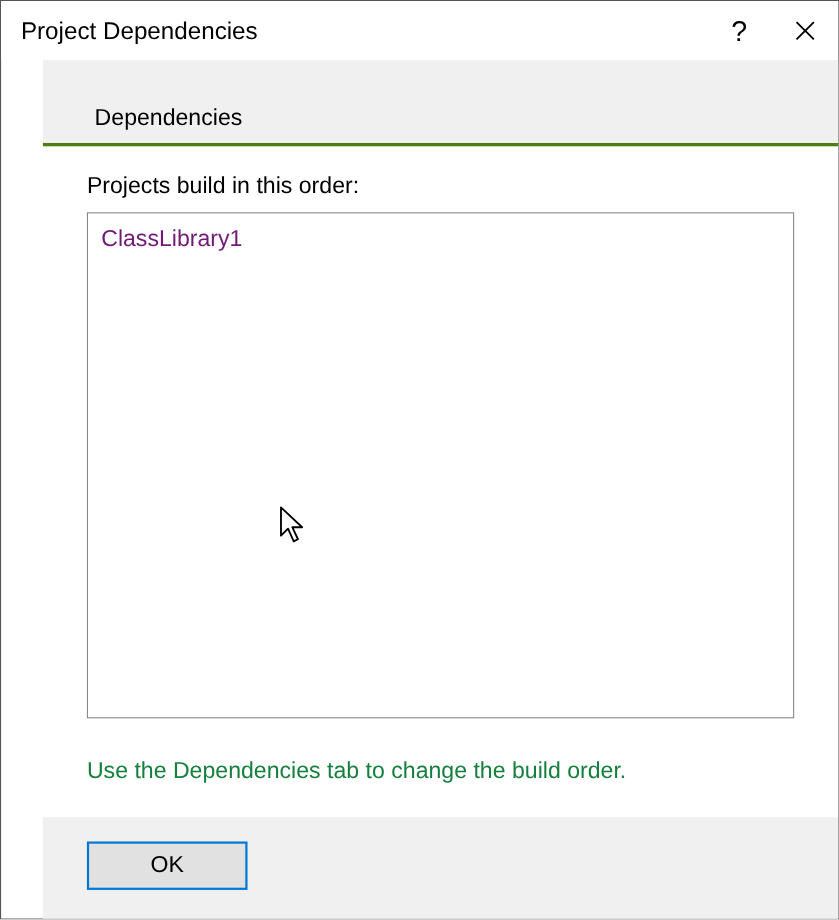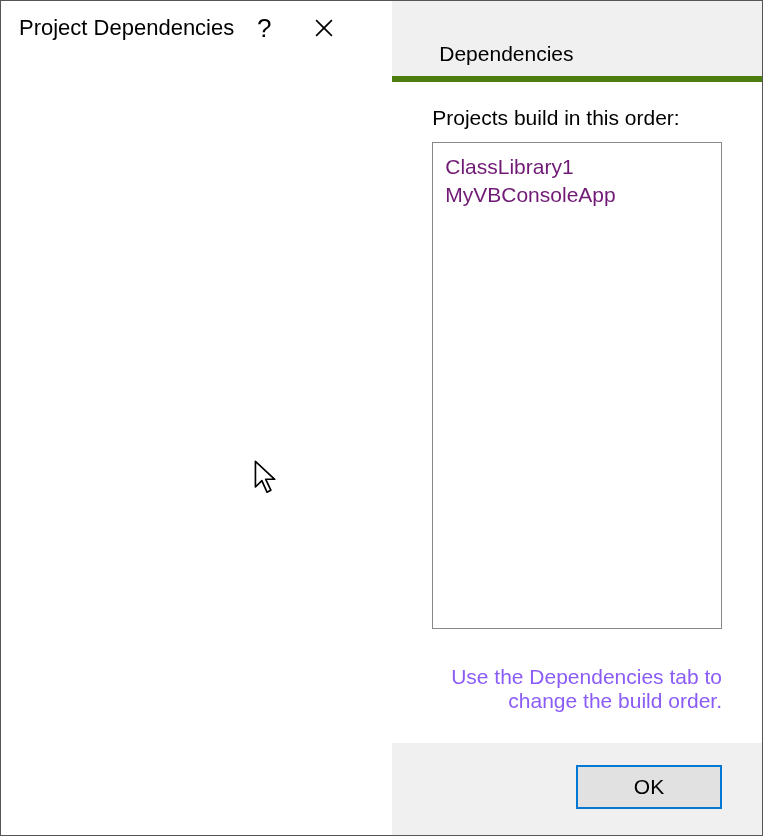--- a/index.html
+++ b/index.html
@@ -13,21 +13,21 @@
       width: 763px;
       height: 836px;
       overflow: hidden;
     }
     .window {
       width: 763px;
       height: 836px;
       border: 1px solid #555;
       background: #fff;
       display: flex;
-      flex-direction: row;
+      flex-direction: column;
     }
     .titlebar {
       display: flex;
       align-items: center;
       height: 54px;
       padding-left: 18px;
       background: #fff;
     }
     .titlebar-title {
       font-size: 22px;
@@ -79,21 +79,21 @@
     .tab.active {
       background: #fff;
       border: 1px solid #bbb;
       border-bottom: 1px solid #fff;
       margin-bottom: -1px;
       z-index: 3;
     }
     .tab-panel {
       flex: 1;
       background: #fff;
-      border-top: 6px solid #4d7c0f;
+      border-top: 3px solid #4d7c0f;
       margin: 0;
       padding: 24px 40px 30px 40px;
       display: flex;
       flex-direction: column;
       position: relative;
       z-index: 1;
     }
     .list-label {
       font-size: 21px;
       color: #000;
@@ -109,27 +109,26 @@
       line-height: 1.35;
       overflow: auto;
       min-height: 460px;
       position: relative;
     }
     .build-item {
       white-space: nowrap;
     }
     .hint-text {
       font-size: 21px;
-      color: #8b5cf6;
+      color: #15803d;
       margin-top: 36px;
-      text-align: right;
     }
     .button-row {
       display: flex;
-      justify-content: flex-end;
+      justify-content: flex-start;
       gap: 16px;
       padding: 22px 40px 26px 40px;
       background: #f0f0f0;
     }
     .dlg-btn {
       width: 146px;
       height: 44px;
       font-size: 21px;
       color: #000;
       background: #e1e1e1;
@@ -172,21 +171,20 @@
     <div class="tabs-row">
       <div class="tab">
         <span>Dependencies</span>
       </div>
     </div>
 
     <div class="tab-panel">
       <div class="list-label">Projects build in this order:</div>
       <div class="build-list">
         <div class="build-item">ClassLibrary1</div>
-        <div class="build-item">MyVBConsoleApp</div>
       </div>
       <div class="hint-text">Use the Dependencies tab to change the build order.</div>
     </div>
 
     <div class="button-row">
       <button class="dlg-btn primary">OK</button>
     </div>
 
   </div>
 

